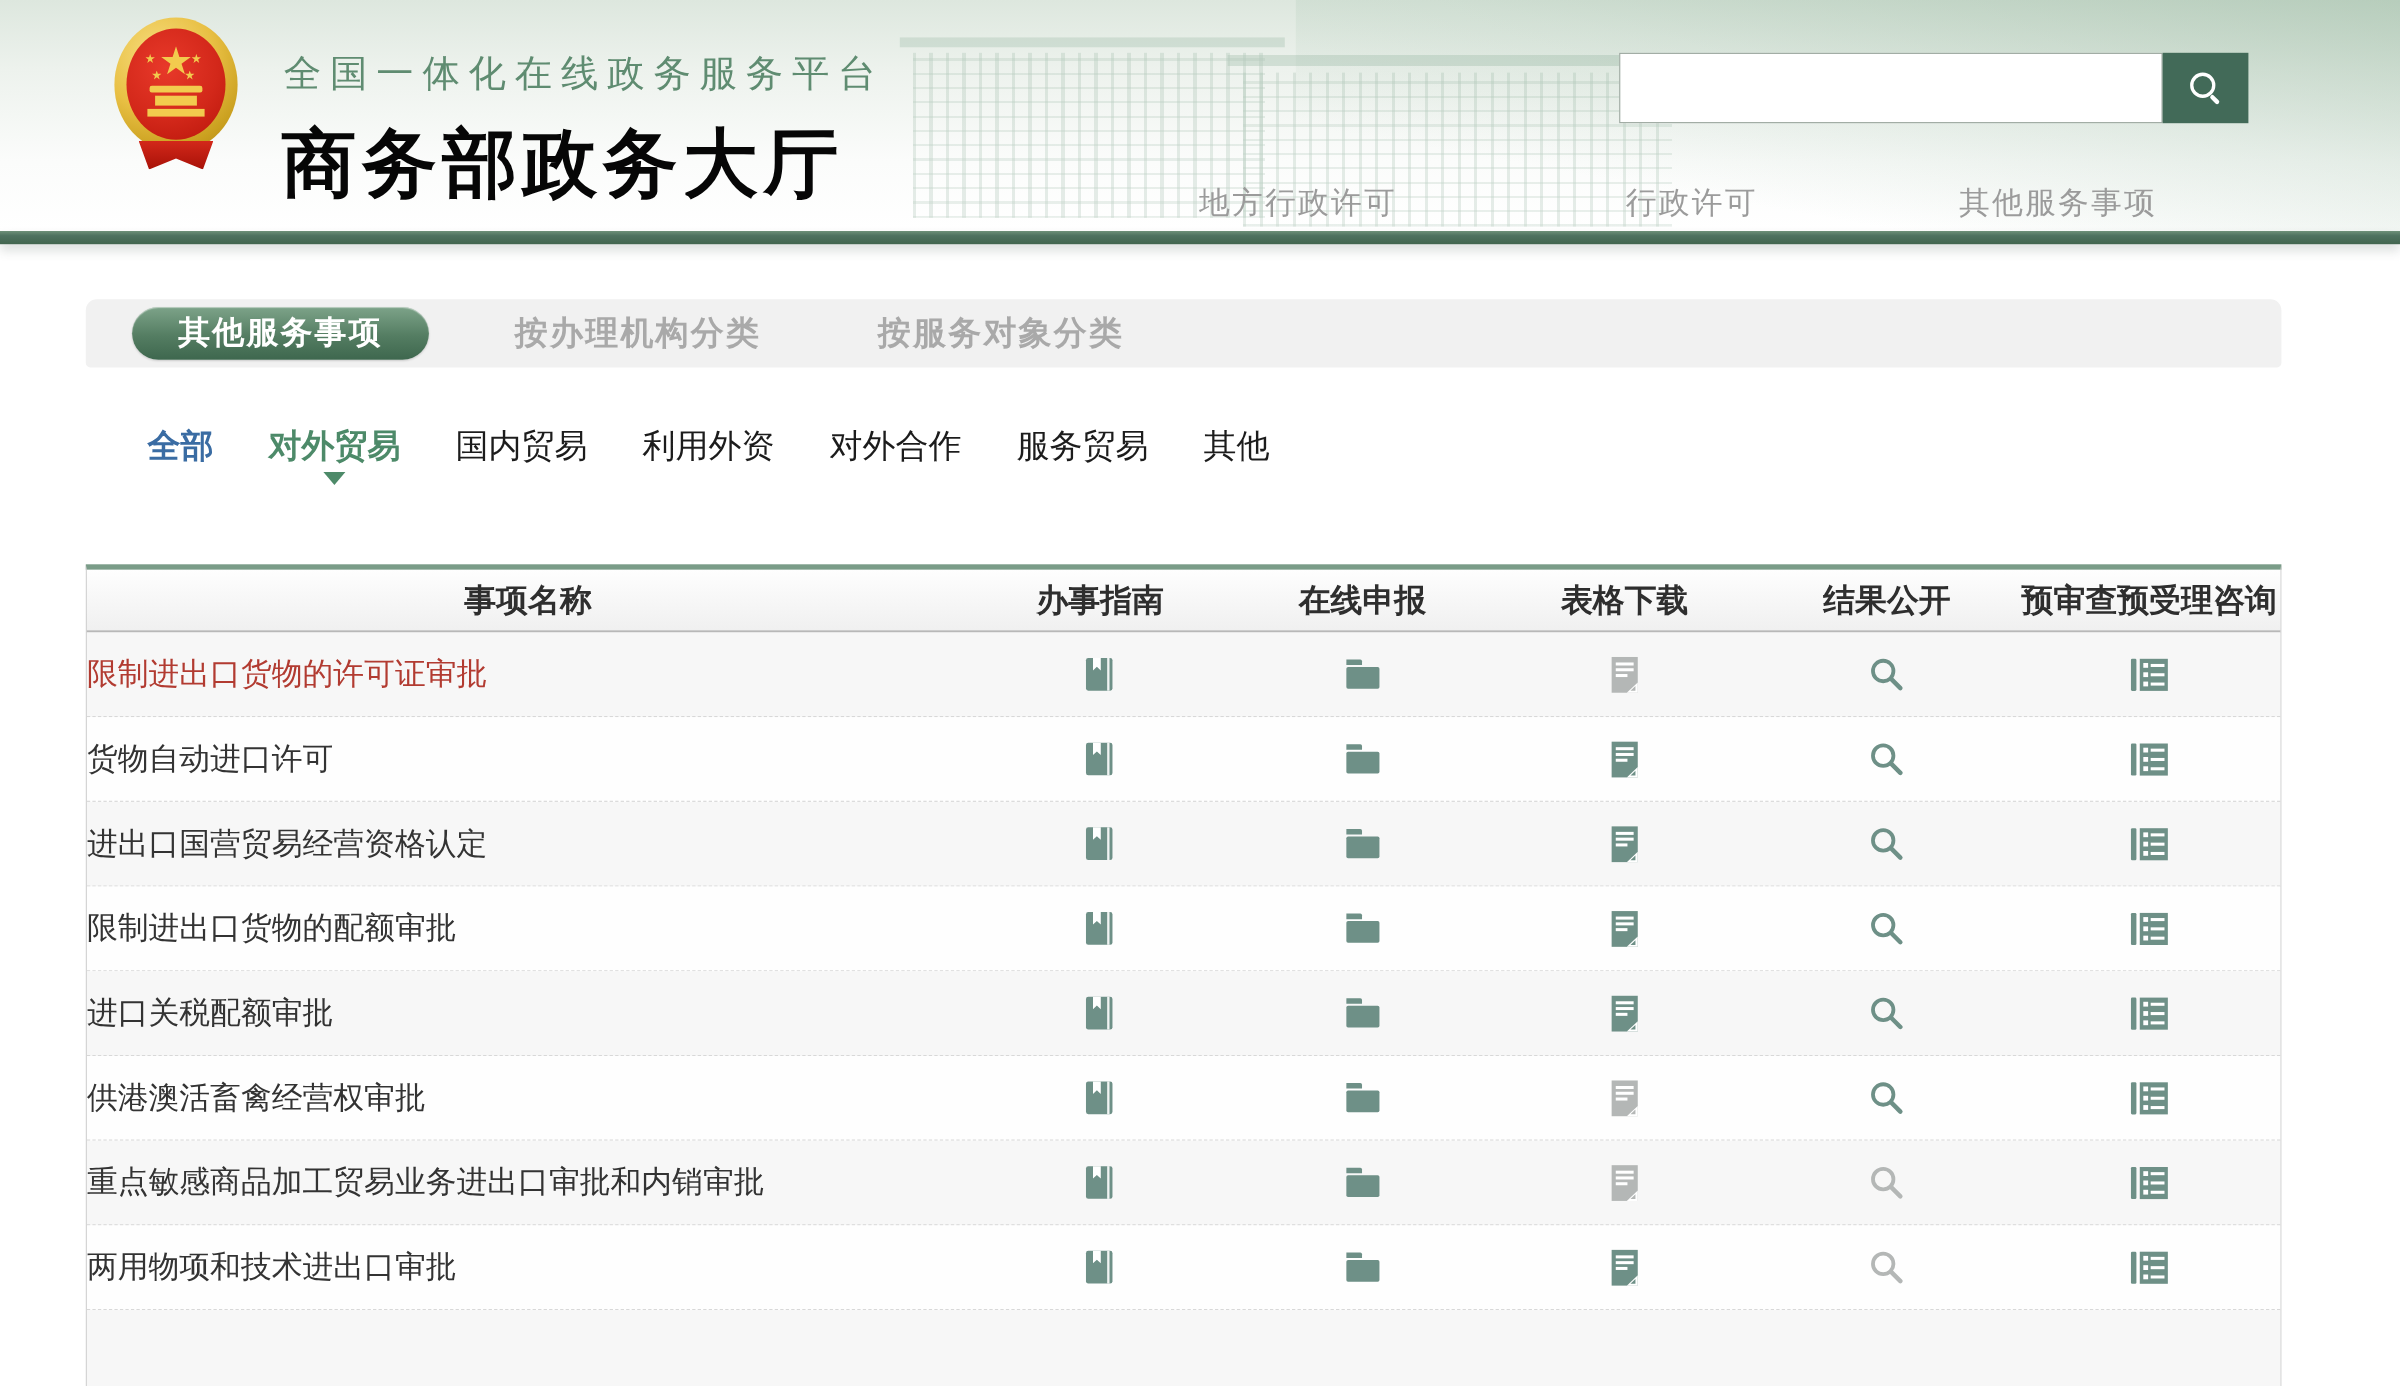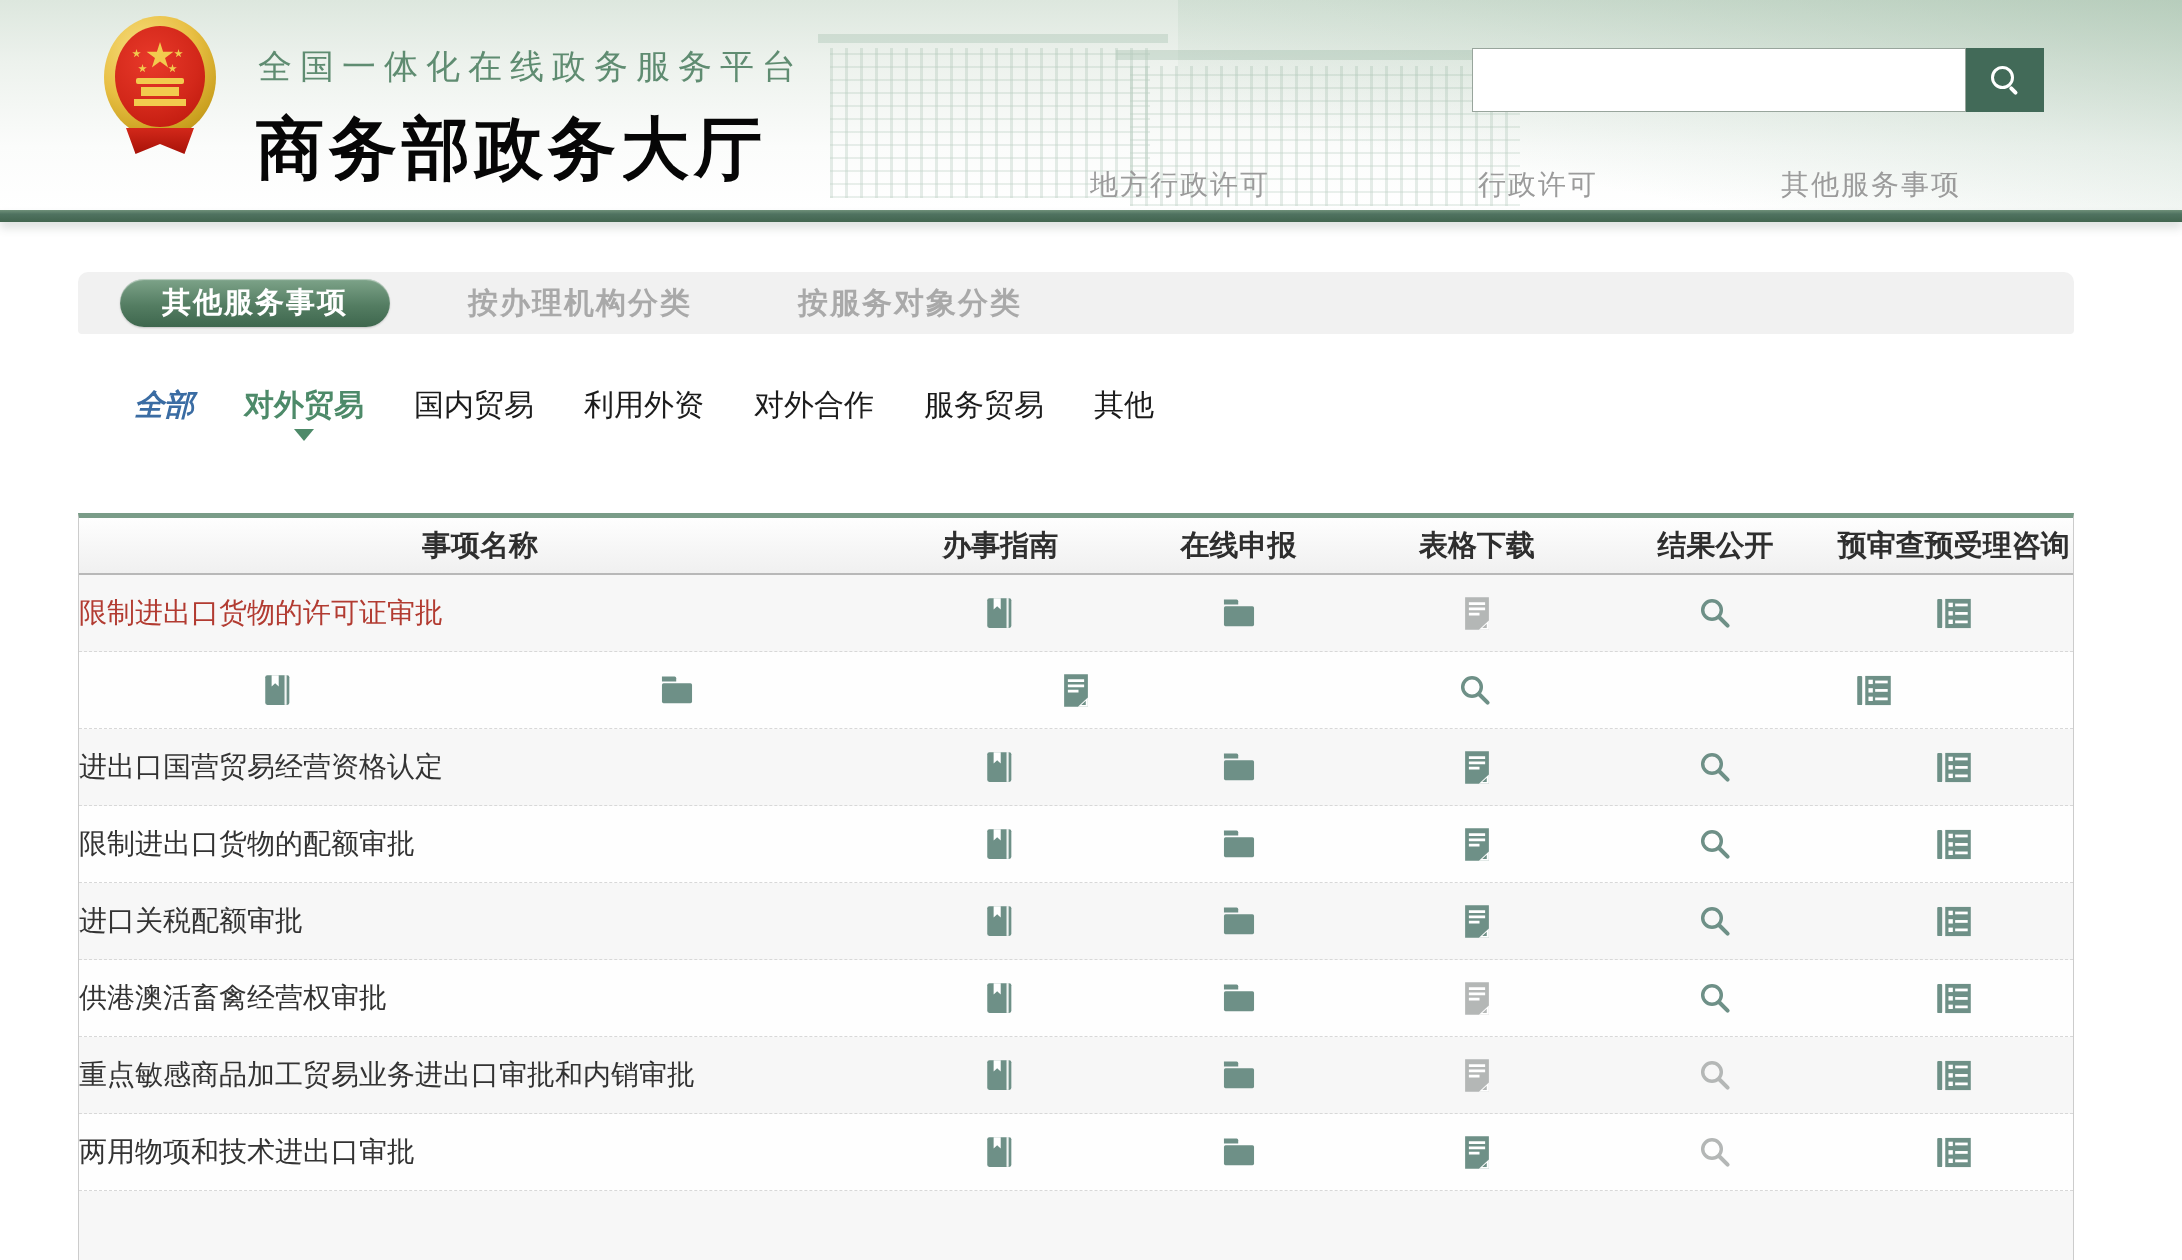--- a/index.html
+++ b/index.html
@@ -75,21 +75,21 @@
   .tab-pill { margin-left:42px; height:48px; padding:0 42px; border-radius:26px;
     background:linear-gradient(180deg,#7da389 0%,#547d62 55%,#3e674e 100%);
     color:#fff; font-size:29px; font-weight:bold; letter-spacing:2px;
     display:flex; align-items:center; cursor:pointer; box-shadow:inset 0 1px 1px rgba(255,255,255,.5), 0 1px 2px rgba(0,0,0,.18); }
   .tab-plain { font-size:30px; font-weight:bold; color:#a9a9a9; letter-spacing:2px; cursor:pointer; }
   .tab-2 { margin-left:78px; } .tab-3 { margin-left:106px; }
   
   .cat-row { position:absolute; left:0; top:113px; display:flex; padding-left:56px; gap:50px;
     font-size:30px; }
   .cat { cursor:pointer; color:#1c1c1c; font-weight:500; position:relative; white-space:nowrap; }
-  .cat-blue { color:var(--cat-blue,#3a6ca3); font-weight:bold;font-style:italic; }
+  .cat-blue { color:var(--cat-blue,#3a6ca3); font-weight:bold; }
   .cat-green { color:var(--cat-green,#4d8a69); font-weight:bold; }
   .cat-green .tri { position:absolute; left:50%; margin-left:-10px; top:44px; width:0; height:0;
     border-left:10px solid transparent; border-right:10px solid transparent;
     border-top:12px solid var(--cat-green,#4d8a69); }
   
   .svc-table { position:absolute; left:0; top:241px; width:1996px;
     border-top:5px solid var(--tbl-green,#7a9c88);
     border-left:1px solid #ccc; border-right:1px solid #ccc; }
   .thead { display:flex; height:57px; align-items:center;
     background:linear-gradient(180deg,#fefefe 0%,#f0f0f0 100%);
@@ -221,20 +221,21 @@
         <rect x="13.8" y="5.2" width="8.6" height="1.9" fill="#fff"></rect>
         <rect x="9.2" y="10.4" width="3" height="3" fill="#fff"></rect>
         <rect x="13.8" y="11" width="8.6" height="1.9" fill="#fff"></rect>
         <rect x="9.2" y="16.2" width="3" height="3" fill="#fff"></rect>
         <rect x="13.8" y="16.8" width="8.6" height="1.9" fill="#fff"></rect>
       </svg>
     </div>
   </div>
 
   <div class="trow">
+    <div class="row-name">货物自动进口许可</div>
     <div class="icon-cell on">
       <svg width="34" height="36" viewBox="0 0 24 24">
         <rect x="3" y="1.5" width="17" height="21" rx="1.5" fill="currentColor"></rect>
         <rect x="16.6" y="1.5" width="1.5" height="21" fill="#fff" opacity="0.9"></rect>
         <polygon points="7.5,1.5 12.5,1.5 12.5,9.5 10,7.2 7.5,9.5" fill="#fff"></polygon>
       </svg>
     </div>
     <div class="icon-cell on">
       <svg width="38" height="32" viewBox="0 0 24 20">
         <path d="M2.5 1.5 h8 a1 1 0 0 1 1 1 v2.2 h-9 z" fill="currentColor"></path>

